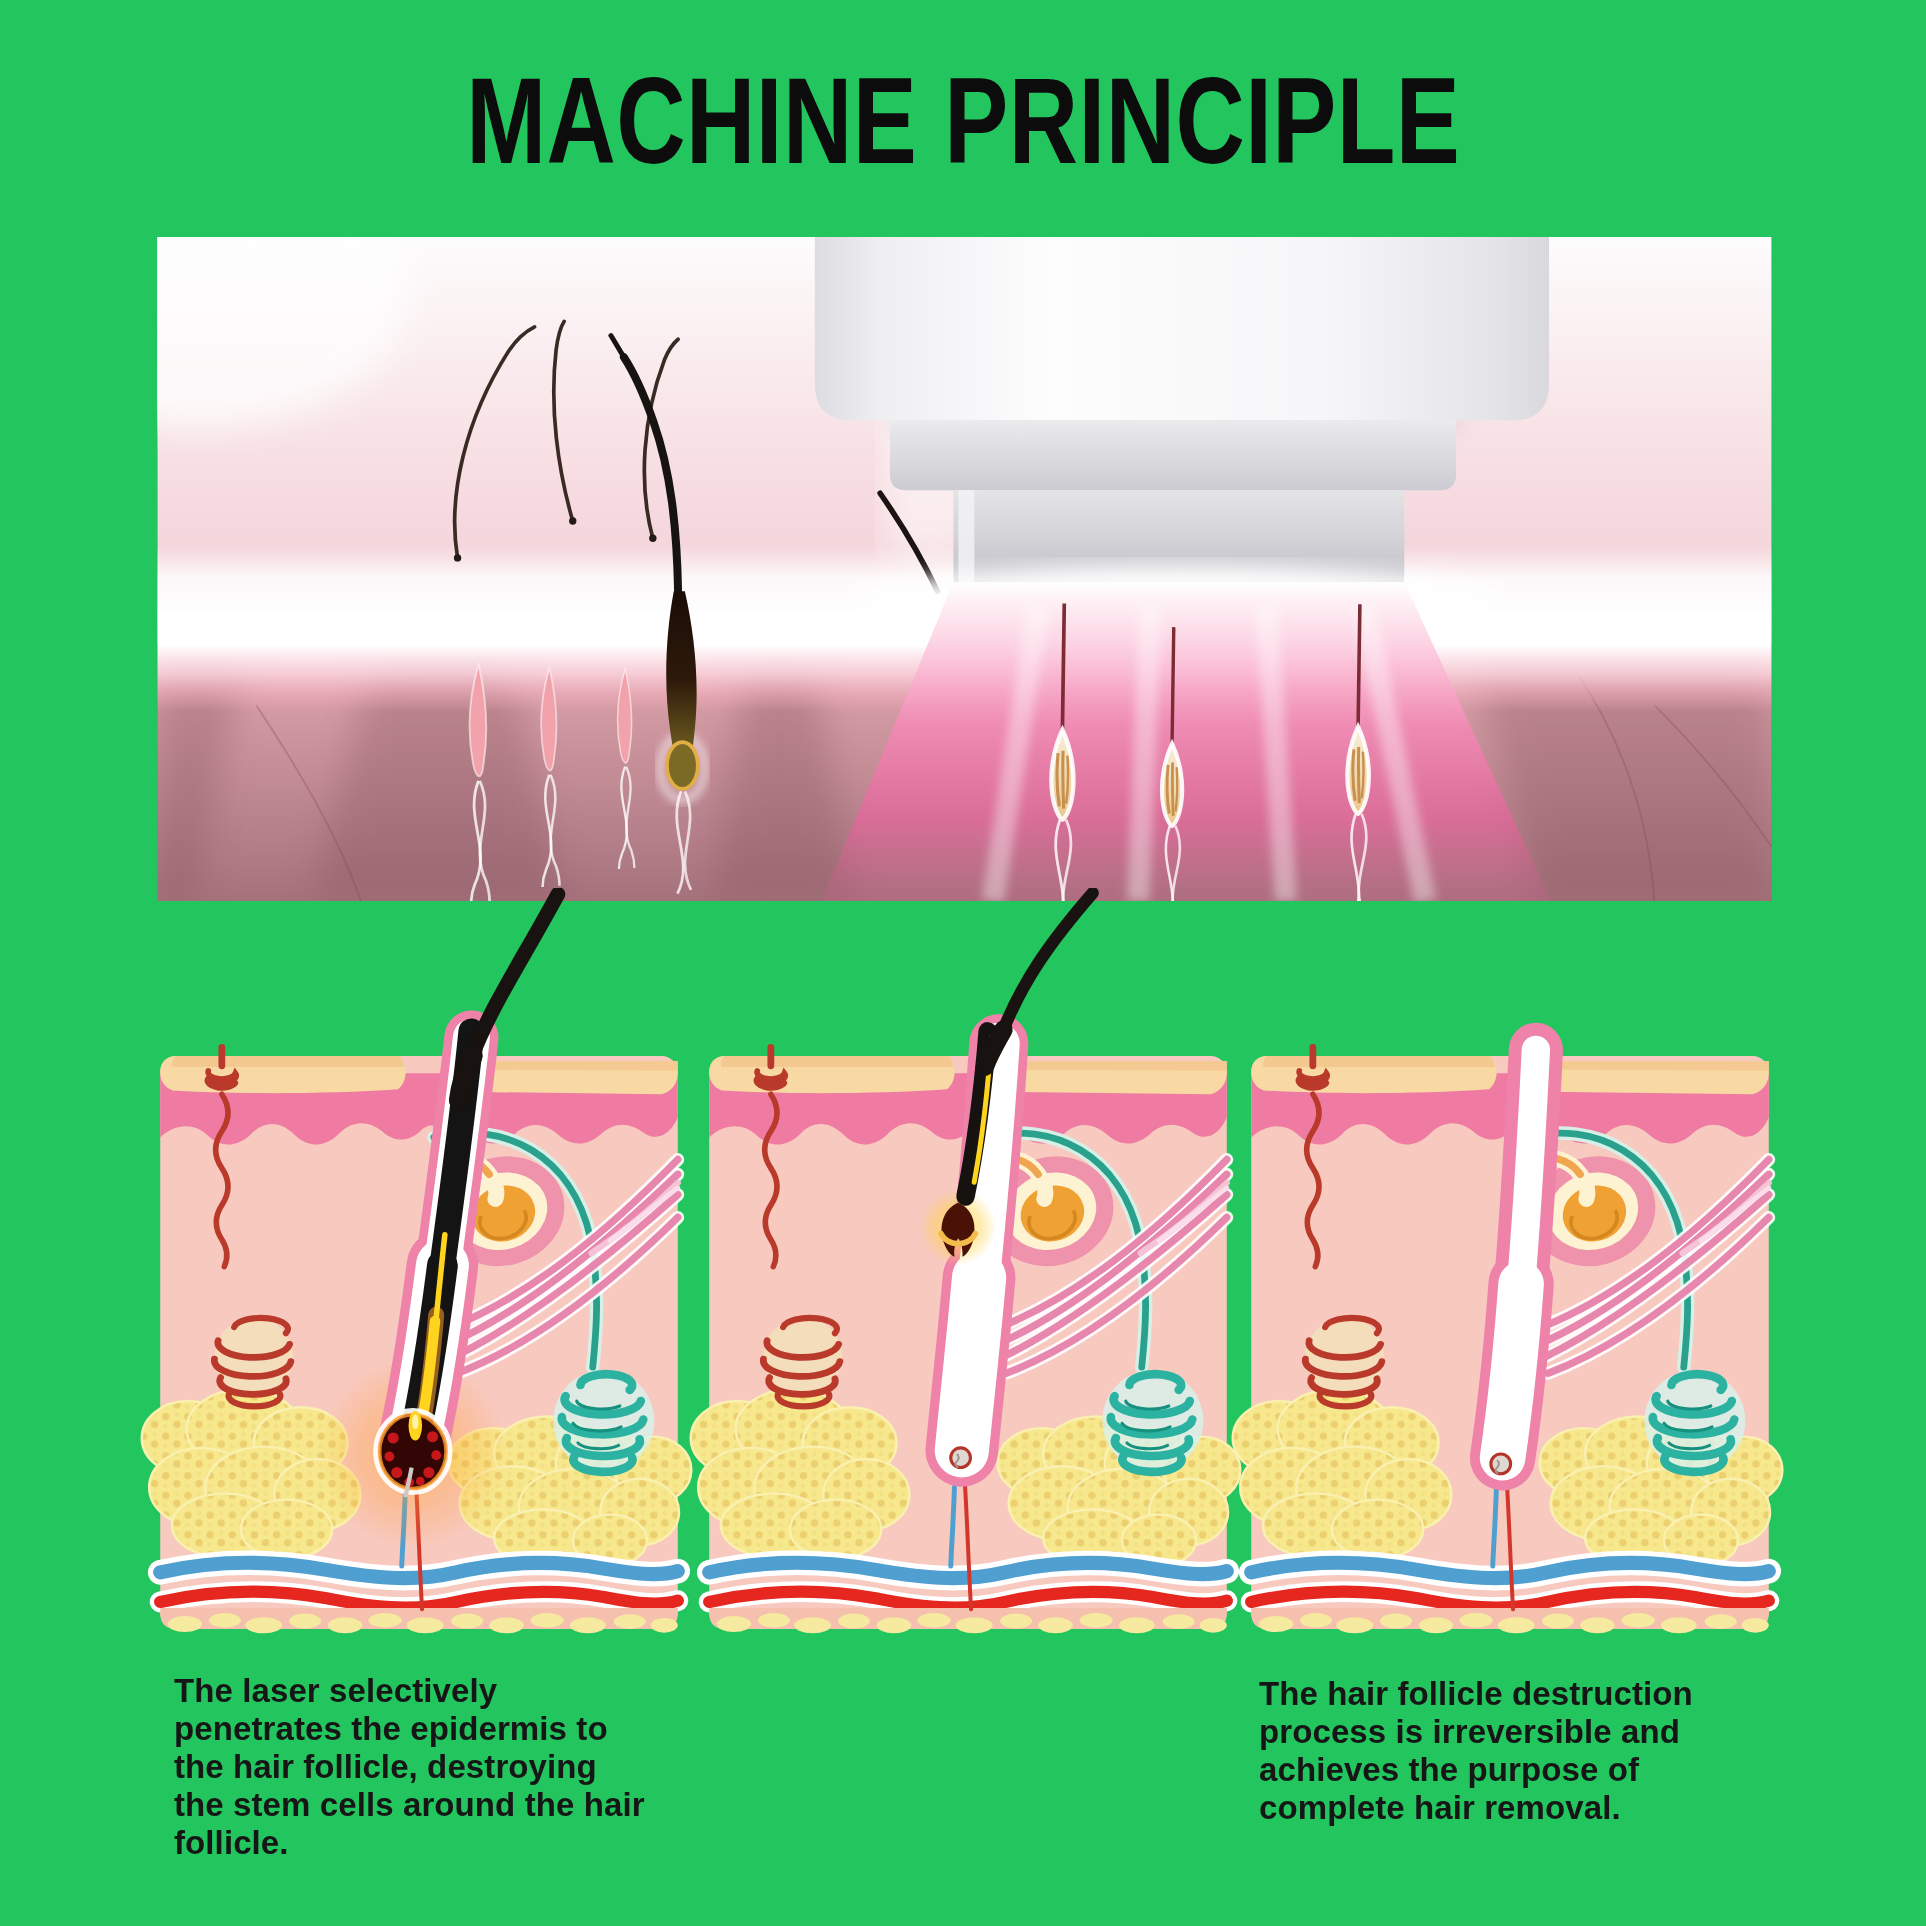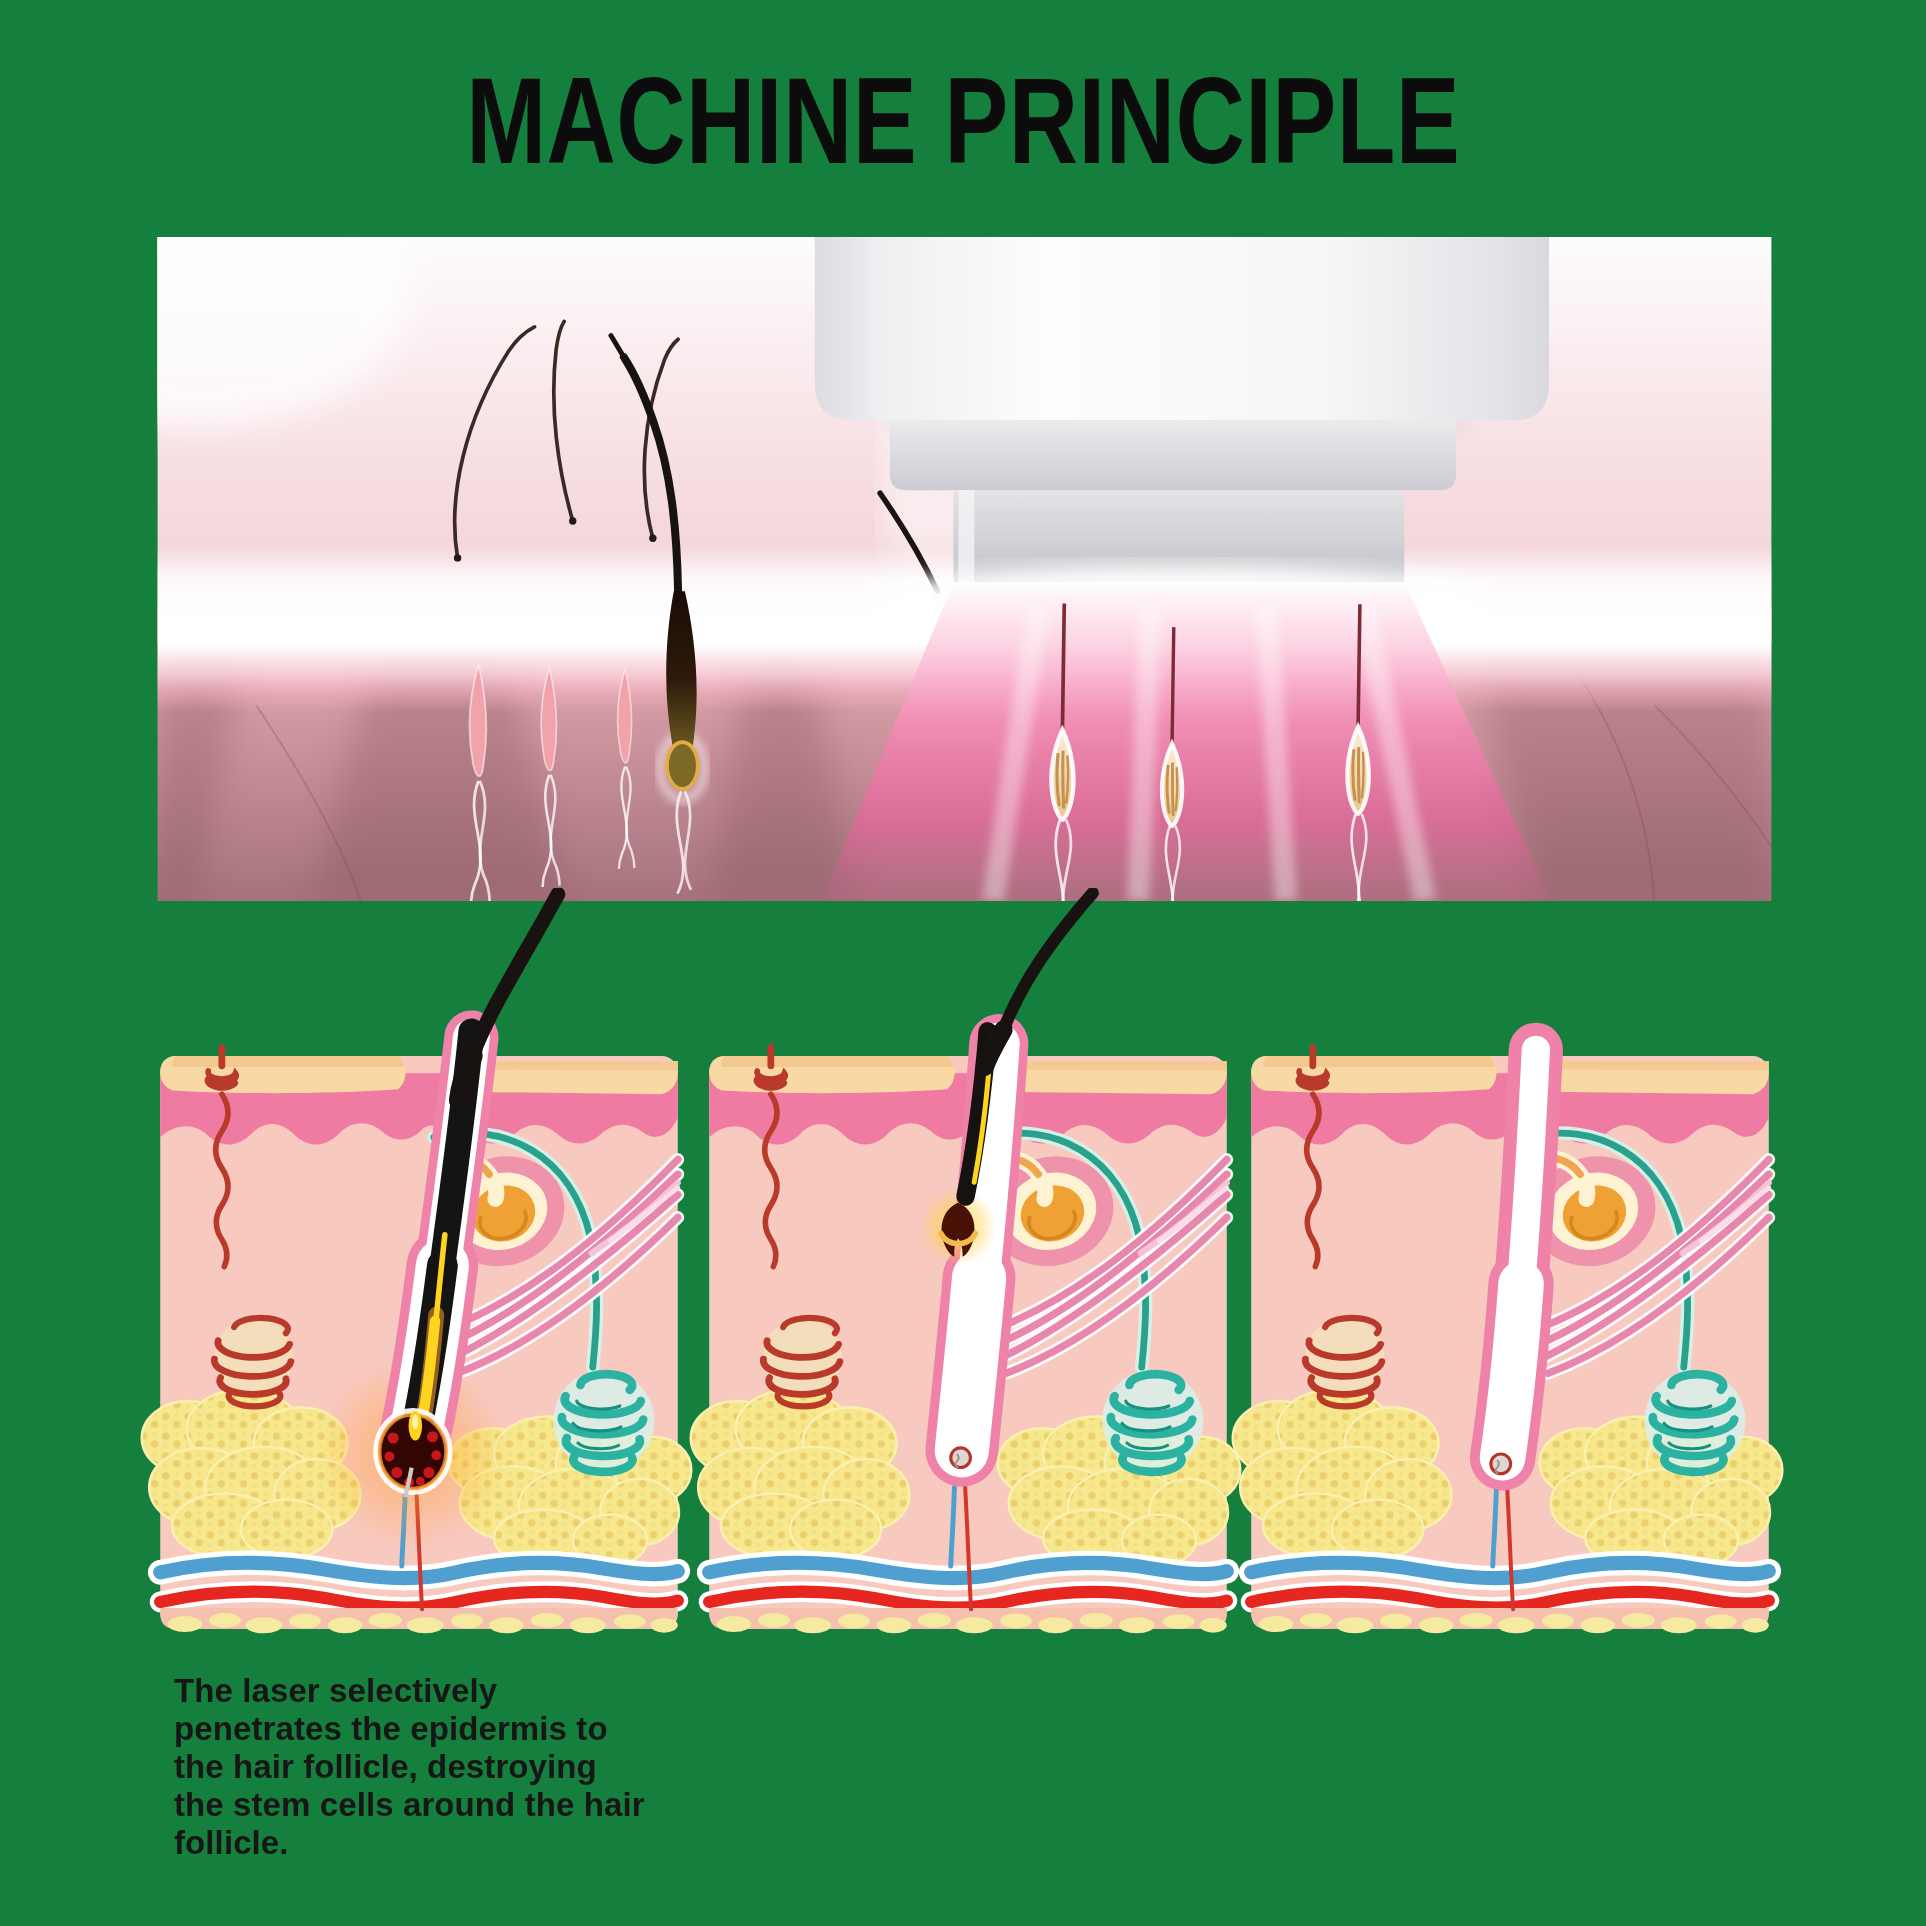--- a/index.html
+++ b/index.html
@@ -1,18 +1,18 @@
 <!DOCTYPE html>
 <html style="font-size:10px"><head>
 <meta charset="utf-8">
 <style>
   html,body{margin:0;padding:0;background:#ffffff;}
   body{width:1926px;height:1926px;position:relative;overflow:hidden;
        font-family:"Liberation Sans", sans-serif;}
-  #canvas{position:absolute;inset:0;background:#15803d;}
+  #canvas{position:absolute;inset:0;background:#22c55e;}
   svg{display:block}
   .abs{position:absolute;}
   
   .title{left:0;right:0;top:59px;text-align:center;}
   .title-inner{display:inline-block;font-weight:700;font-size:123px;line-height:1.0;
       color:#0c0c0c;letter-spacing:0.6px;transform:scaleX(.78);transform-origin:center;
       white-space:nowrap;}
   
   .hero{left:157px;top:237px;width:1615px;height:664px;}
   
@@ -426,15 +426,19 @@
       <path d="M1773,8 C1706,85 1660,150 1628,230" stroke-width="20"></path>
       <path d="M1628,230 C1616,252 1606,268 1598,290" stroke-width="30"></path>
     </g>
   </svg>
 
   <div class="abs caption" id="cap1">The laser selectively
 penetrates the epidermis to
 the hair follicle, destroying
 the stem cells around the hair
 follicle.</div>
+  <div class="abs caption" id="cap3">The hair follicle destruction
+process is irreversible and
+achieves the purpose of
+complete hair removal.</div>
 
 </div>
 
 
 </body></html>

